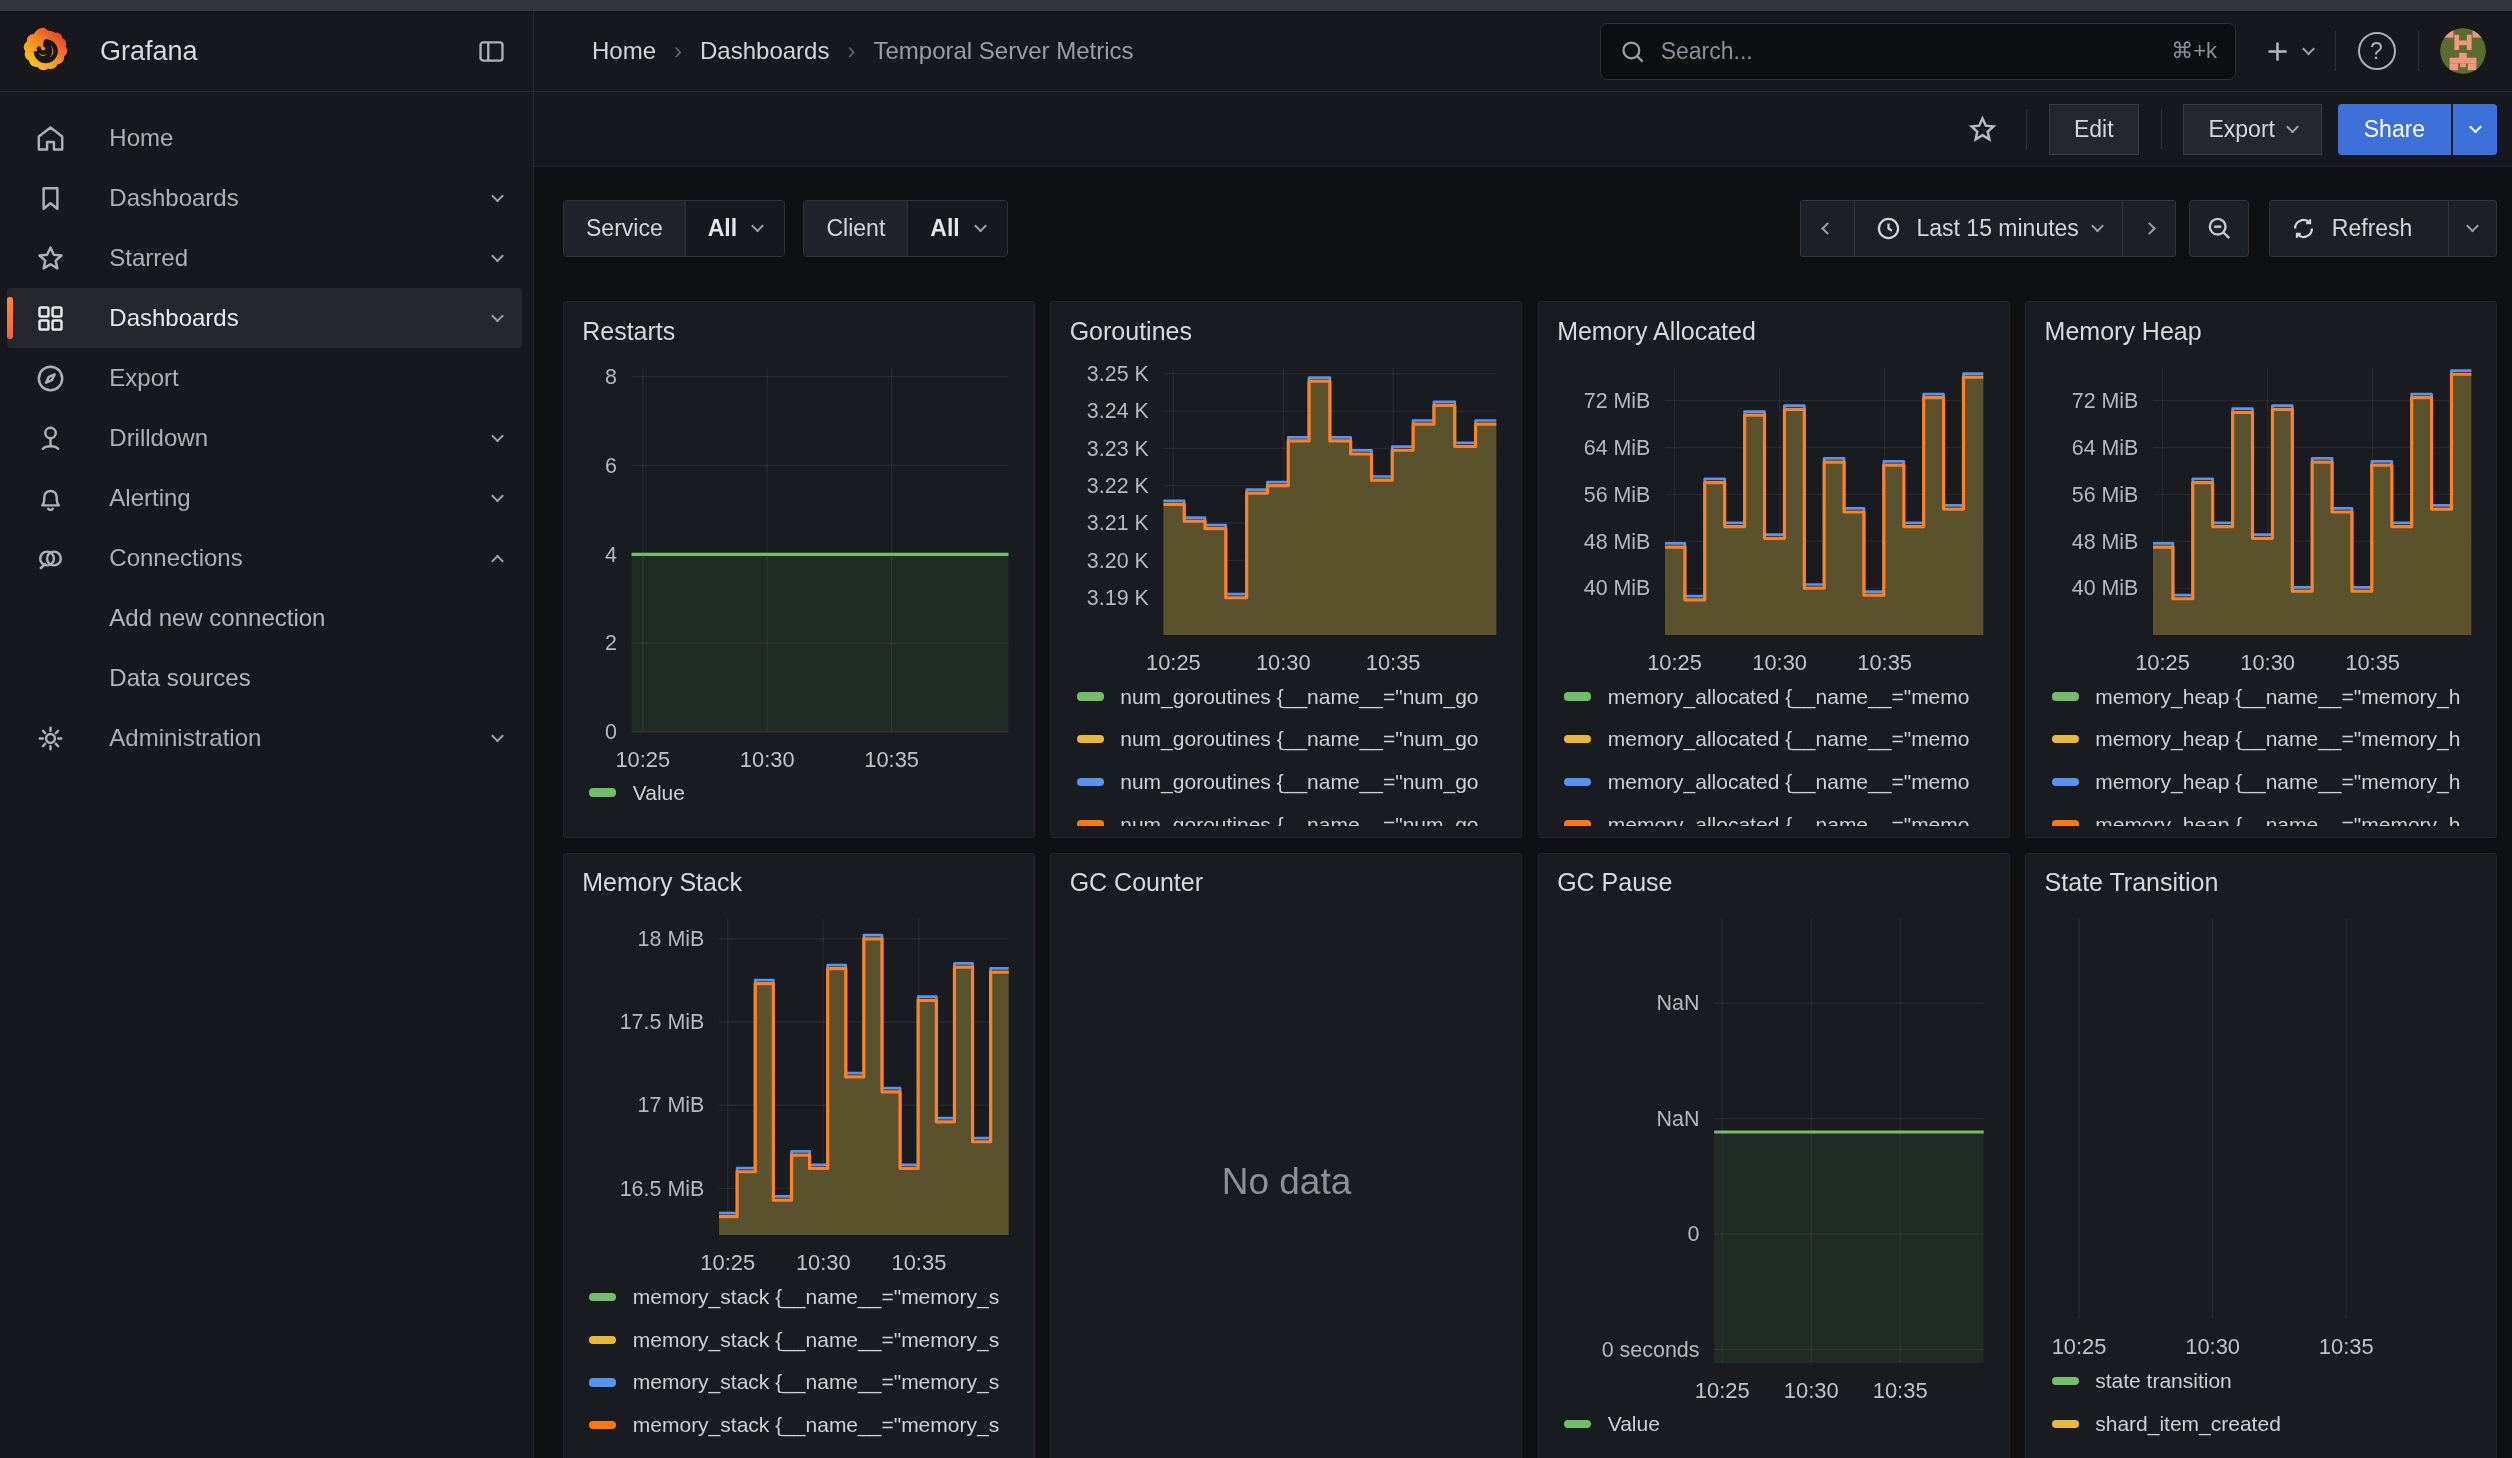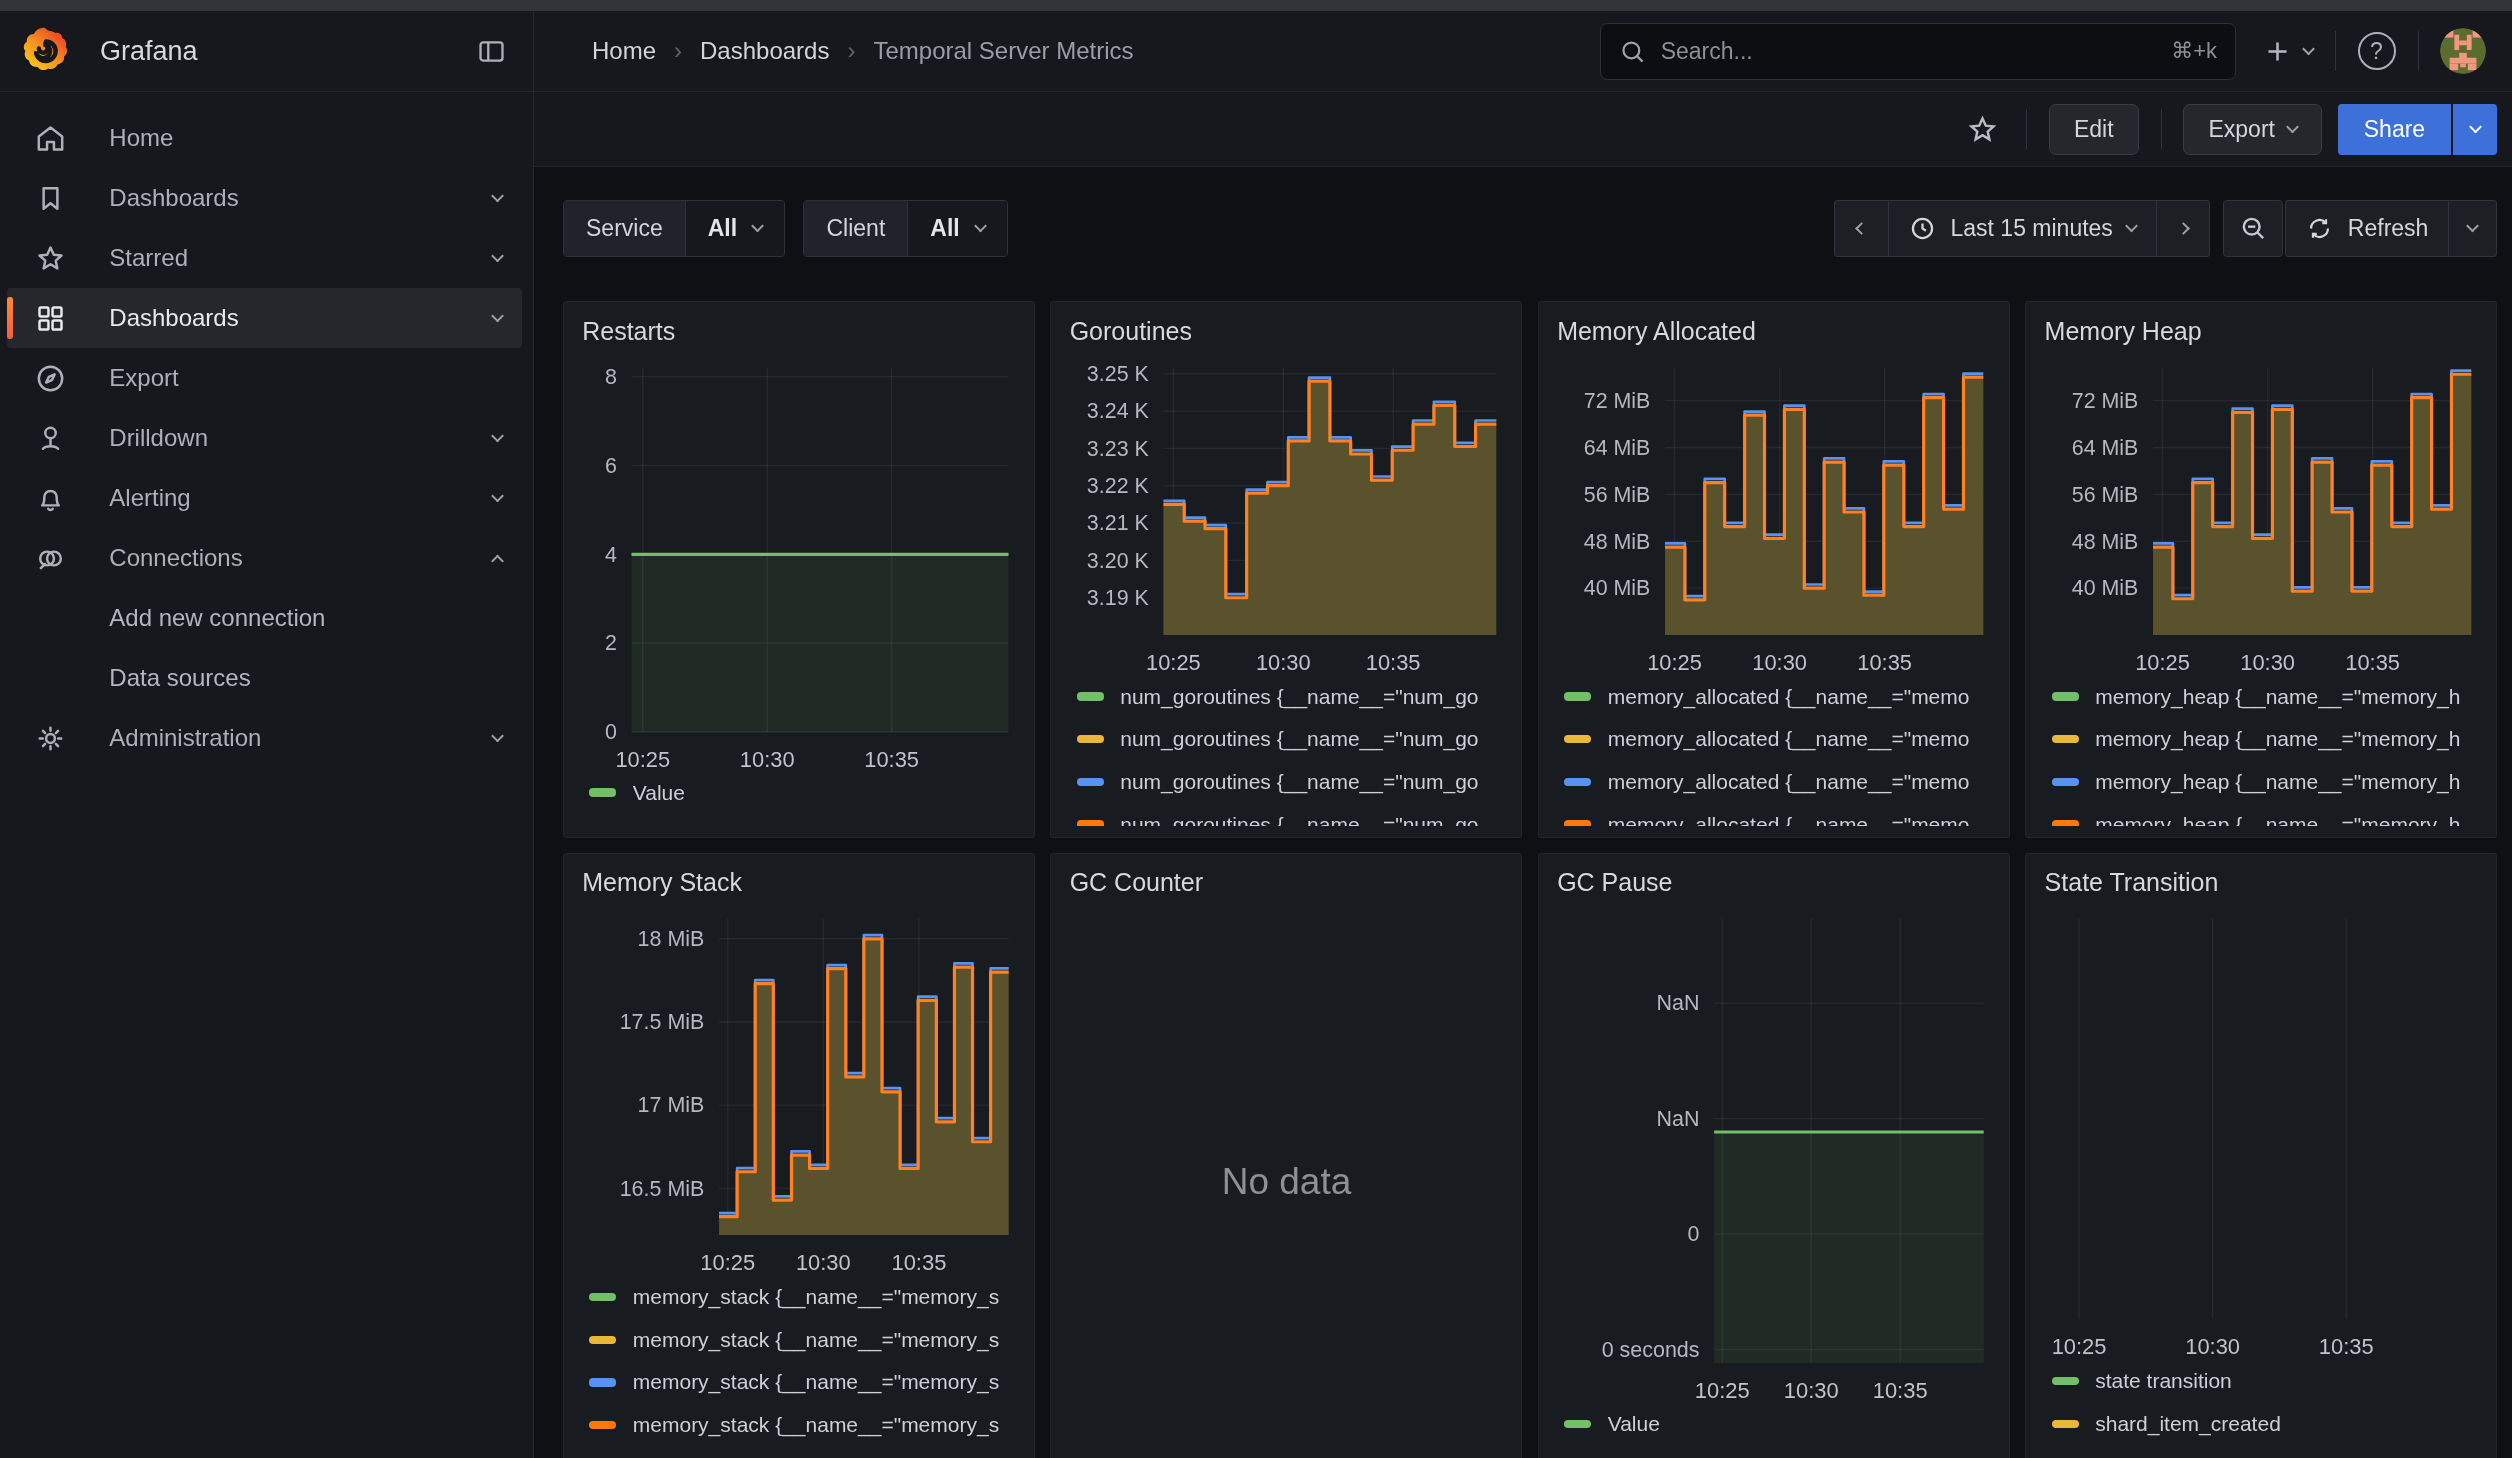--- a/index.html
+++ b/index.html
@@ -42,21 +42,21 @@
   .plus-group { display:flex; align-items:center; margin-left:25.6px; color:#b3b5bc; cursor:pointer; }
   .vdiv { width:0.9px; height:40px; background:#30323a; margin:0 22px; }
   .help-icon { width:38px; height:38px; border:2.3px solid #aeb0b8; border-radius:50%;
     display:flex; align-items:center; justify-content:center; font-size:23px; color:#aeb0b8; cursor:pointer; }
   .avatar { width:46px; height:46px; border-radius:50%; overflow:hidden; cursor:pointer; flex:none; }
 
   .header2 { height:75px; display:flex; align-items:center; justify-content:flex-end;
     padding:0 14.6px; border-bottom:0.9px solid #222428; background:#17181d; }
   .star-icon { color:#b9bbc2; margin-right:5.5px; cursor:pointer; display:flex; }
   .btn { height:51px; display:inline-flex; align-items:center; gap:12.8px; padding:0 24px;
-    background:#25272d; border:0.9px solid #393c42; border-radius:7px; color:#d5d6dc; font-size:23px;
+    background:#25272d; border:0.9px solid #393c42; border-radius:0; color:#d5d6dc; font-size:23px;
     font-family:inherit; cursor:pointer; }
   .share-group { display:flex; margin-left:16.4px; }
   .share-main { height:51px; display:flex; align-items:center; padding:0 25.6px; background:#3d71d9;
     border-radius:3.7px 0 0 3.7px; color:#fff; font-size:23px; font-weight:500; cursor:pointer; }
   .share-caret { width:44px; height:51px; background:#3d71d9; border-radius:0 3.7px 3.7px 0; margin-left:2.7px;
     display:flex; align-items:center; justify-content:center; color:#fff; cursor:pointer; }
 
   .canvas { flex:1; background:#0f1014; padding:33px 14.6px 0 29px; min-height:0; }
   .controls-row { display:flex; align-items:center; margin-bottom:44px; }
   .filter { display:flex; height:57px; border:0.9px solid #2f3238; border-radius:3.7px; overflow:hidden; margin-right:18px; }
@@ -66,21 +66,21 @@
     border:none; color:#e4e5e9; font-size:23px; font-weight:700; font-family:inherit; cursor:pointer; }
   .spacer { flex:1; }
 
   .tgroup { display:flex; height:57px; border:0.9px solid #31343b; border-radius:3px; overflow:hidden; background:#1c1f24; }
   .tseg { display:flex; align-items:center; justify-content:center; gap:14.6px; padding:0 20px;
     background:transparent; border:none; border-left:0.9px solid #31343b; color:#d5d6dc; font-size:23px;
     font-weight:500; font-family:inherit; cursor:pointer; }
   .tseg:first-child { border-left:none; }
   .tbtn { width:60px; height:57px; border:0.9px solid #31343b; border-radius:3.7px; background:#1c1f24;
     color:#c6c8cf; display:flex; align-items:center; justify-content:center; margin-left:12.8px; cursor:pointer; }
-  .mt20 { margin-left:2px; }
+  .mt20 { margin-left:20px;gap:16px; }
 
   .chev { display:inline-block; width:12px; height:12px; border-right:2.7px solid currentColor;
     border-bottom:2.7px solid currentColor; }
   .chev.down { transform:rotate(45deg) translate(-1.8px,-1.8px); }
   .chev.up { transform:rotate(-135deg) translate(-1.8px,-1.8px); }
   .chev.left { transform:rotate(135deg); }
   .chev.right { transform:rotate(-45deg); }
   .chev.sm { width:9px; height:9px; border-width:2.3px; color:#9ea0a7; }
 
   

